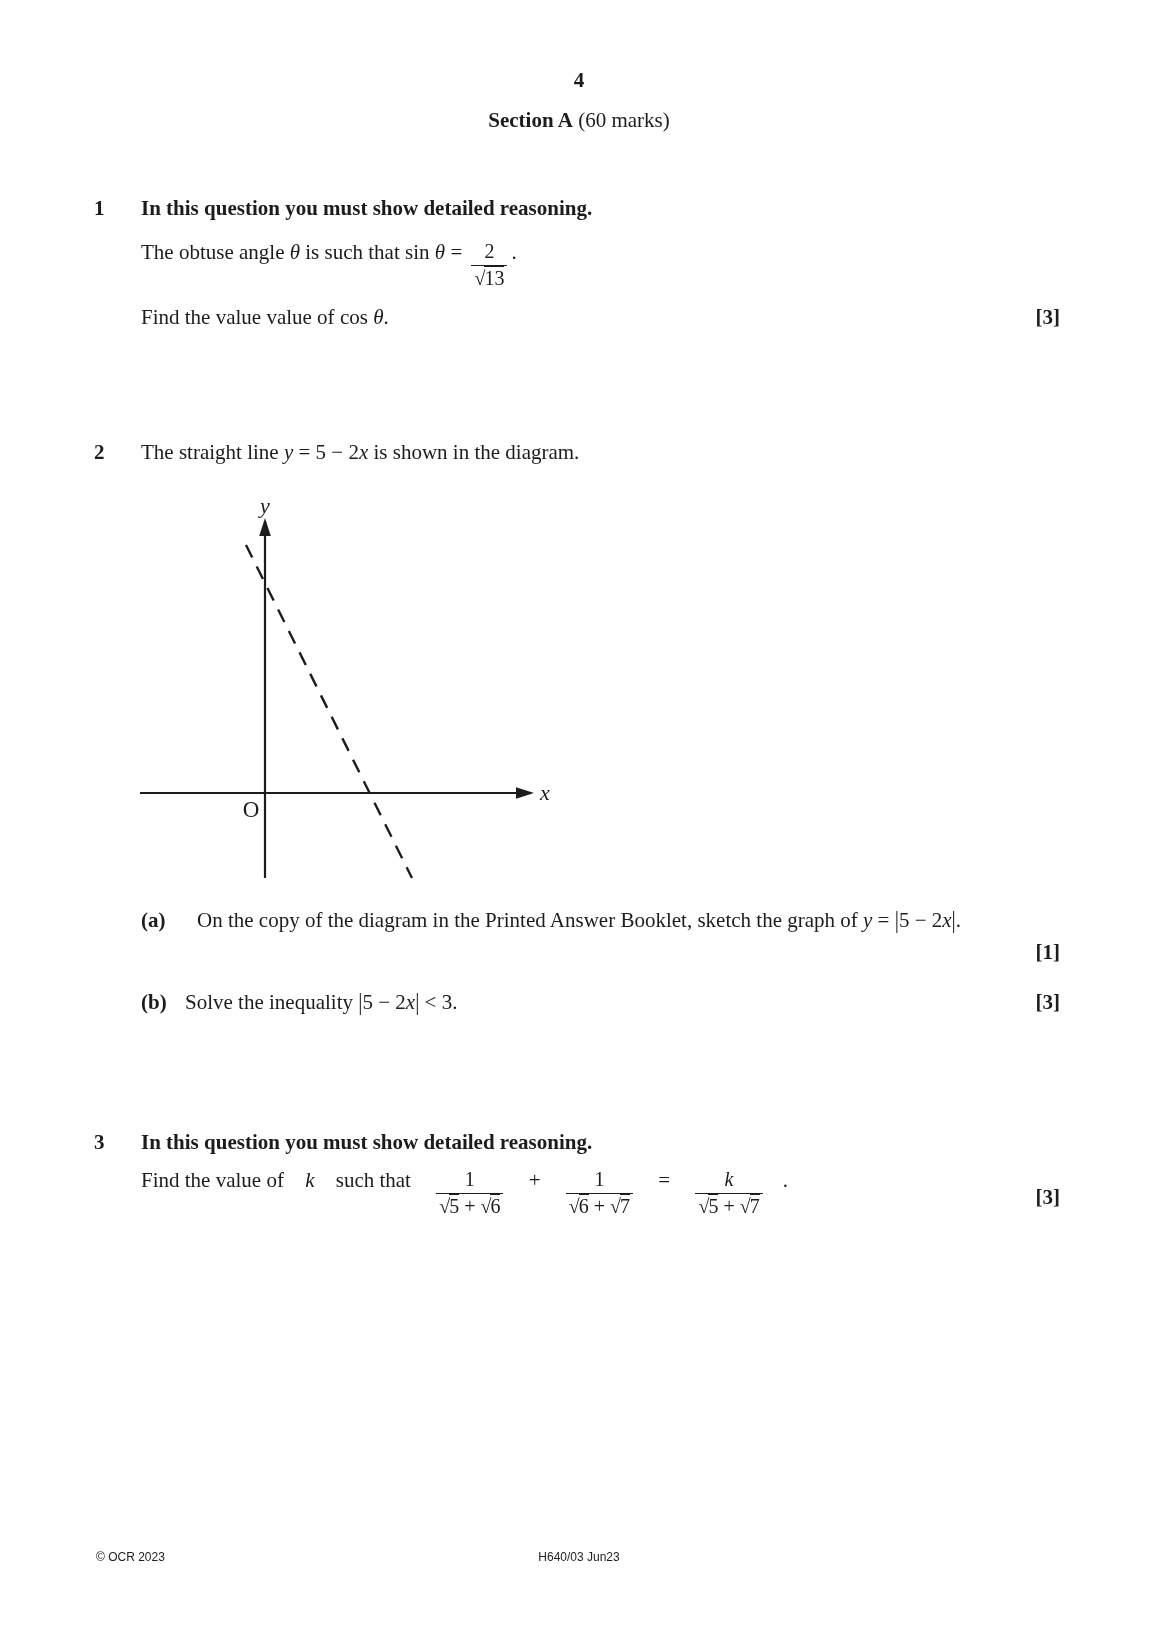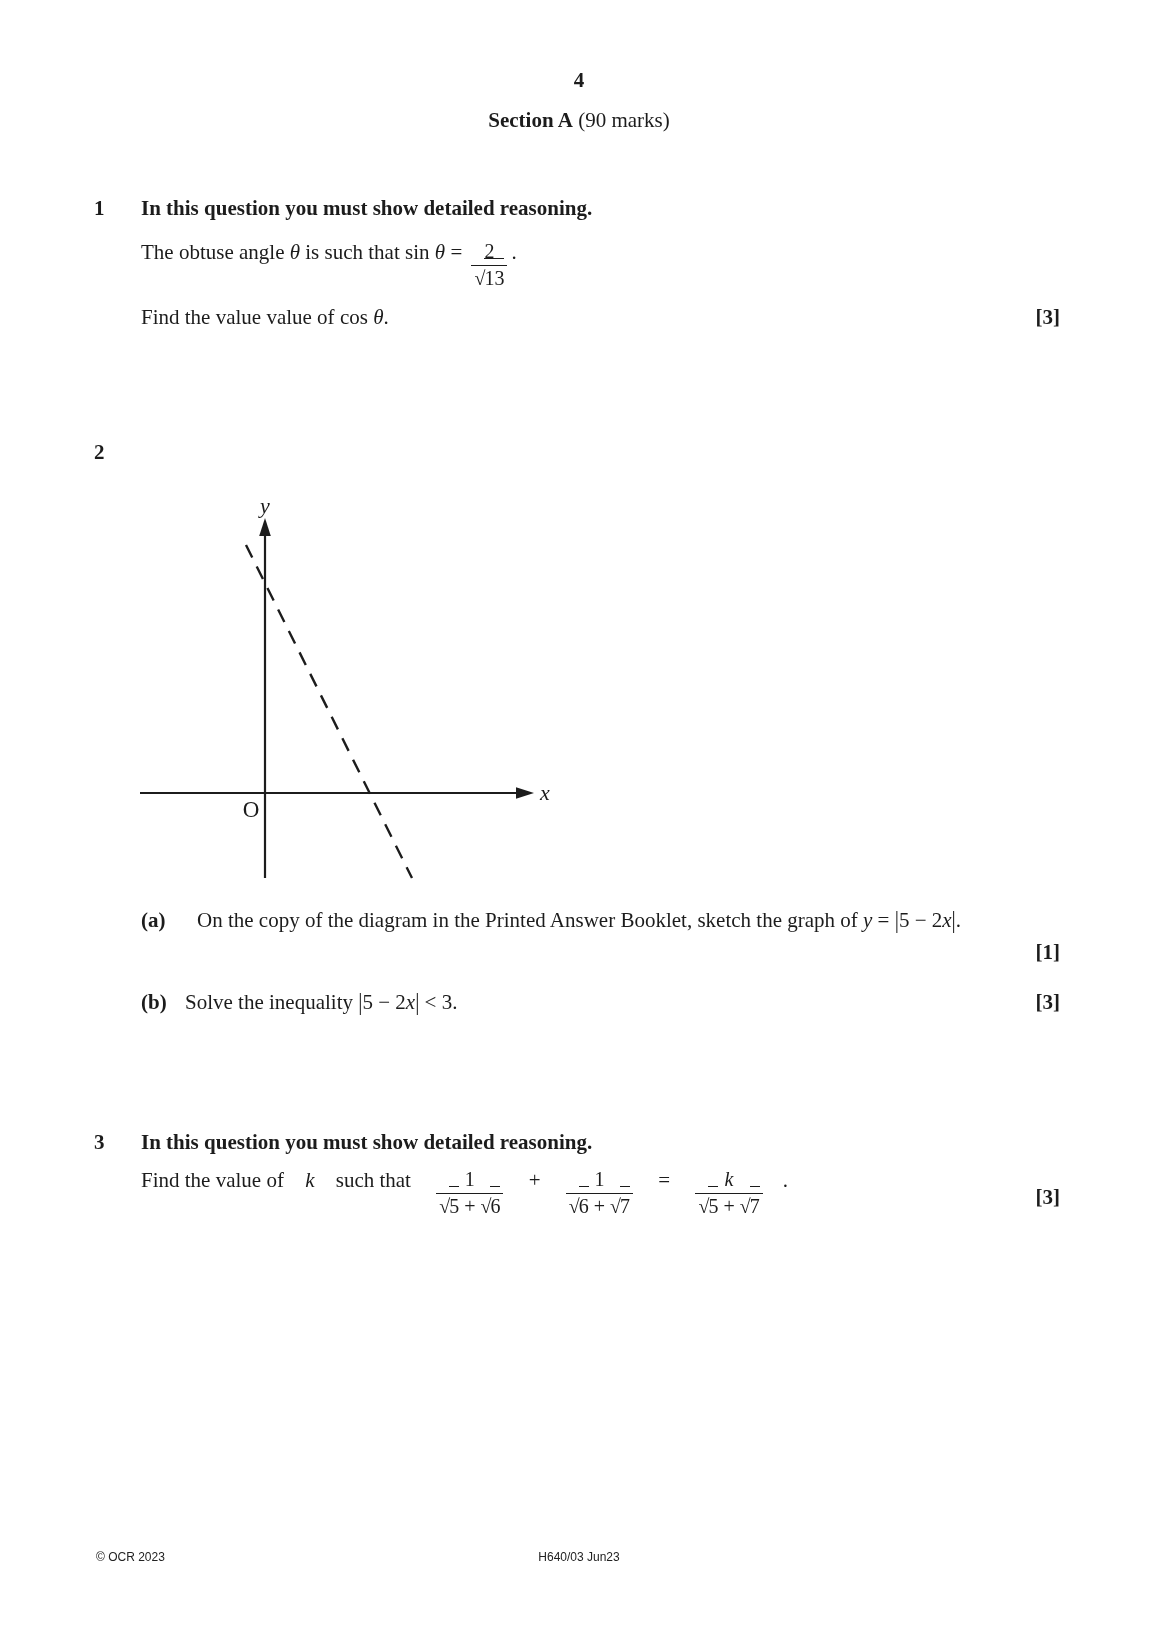--- a/index.html
+++ b/index.html
@@ -23,50 +23,51 @@
   .ptext{position:absolute;left:185px;}
   .marks{position:absolute;right:98px;font-weight:bold;}
   .row{display:flex;align-items:flex-start;white-space:pre;}
   .frac{
     display:inline-flex;flex-direction:column;align-items:center;
     vertical-align:middle;margin:0 4px;font-size:20px;line-height:1.18;
   }
   .frac .num{padding:0 2px 1px 2px;}
   .frac .den{border-top:1.6px solid currentColor;padding:1px 3px 0 3px;white-space:nowrap;}
   .sqrt{display:inline-block;position:relative;top:0px;margin-right:-1px;}
-  .rad{border-top:1.6px solid currentColor;padding-top:8px;}
+  .rad{border-top:1.6px solid currentColor;padding-top:0px;}
   .bar{display:inline-block;transform:scaleY(1.15);}
   .footer{font-family:"Liberation Sans",sans-serif;font-size:12px;color:#222;}
   svg text{font-family:"Liberation Serif",serif;fill:#1c1c1c;}
   .t{white-space:pre;}
 </style>
 </head>
 <body>
 
 <div class="page">
 
   <div class="abs center b" style="top:68px;">4</div>
-  <div class="abs center" style="top:108px;"><span class="b">Section A</span><span> (90 marks)</span></div>
+  <div class="abs center" style="top:108px;"><span class="b">Section A</span><span> (60 marks)</span></div>
 
   <div class="qnum" style="top:196px;">1</div>
   <div class="qbody b" style="top:196px;">In this question you must show detailed reasoning.</div>
 
   <div class="qbody row" style="top:240px;height:58px;">
     <span class="t">The obtuse angle </span><span class="it">θ</span><span class="t"> is such that </span><span class="t">sin </span><span class="it">θ</span><span class="t"> = </span>
     <span class="frac">
       <span class="num">2</span>
       <span class="den"><span class="sqrt">√</span><span class="rad">13</span></span>
     </span>
     <span class="t">.</span>
   </div>
 
   <div class="qbody" style="top:305px;"><span class="t">Find the value value of </span><span class="t">cos </span><span class="it">θ</span><span>.</span></div>
   <div class="marks" style="top:305px;">[3]</div>
 
   <div class="qnum" style="top:440px;">2</div>
+  <div class="qbody" style="top:440px;"><span class="t">The straight line </span><span class="it">y</span><span class="t"> = 5 − 2</span><span class="it">x</span><span class="t"> is shown in the diagram.</span></div>
 
   <svg class="abs" style="left:130px;top:492px;" width="430" height="395" viewBox="0 0 430 395">
 
     <line x1="135" y1="40" x2="135" y2="386" stroke="#1c1c1c" stroke-width="2.2"></line>
     <polygon points="135,26 129.2,44 140.8,44" fill="#1c1c1c"></polygon>
 
     <line x1="10" y1="301" x2="390" y2="301" stroke="#1c1c1c" stroke-width="2"></line>
     <polygon points="404,301 386,295.2 386,306.8" fill="#1c1c1c"></polygon>
 
     <line x1="116" y1="53" x2="282" y2="386" stroke="#1c1c1c" stroke-width="2.4" stroke-dasharray="14 10"></line>

